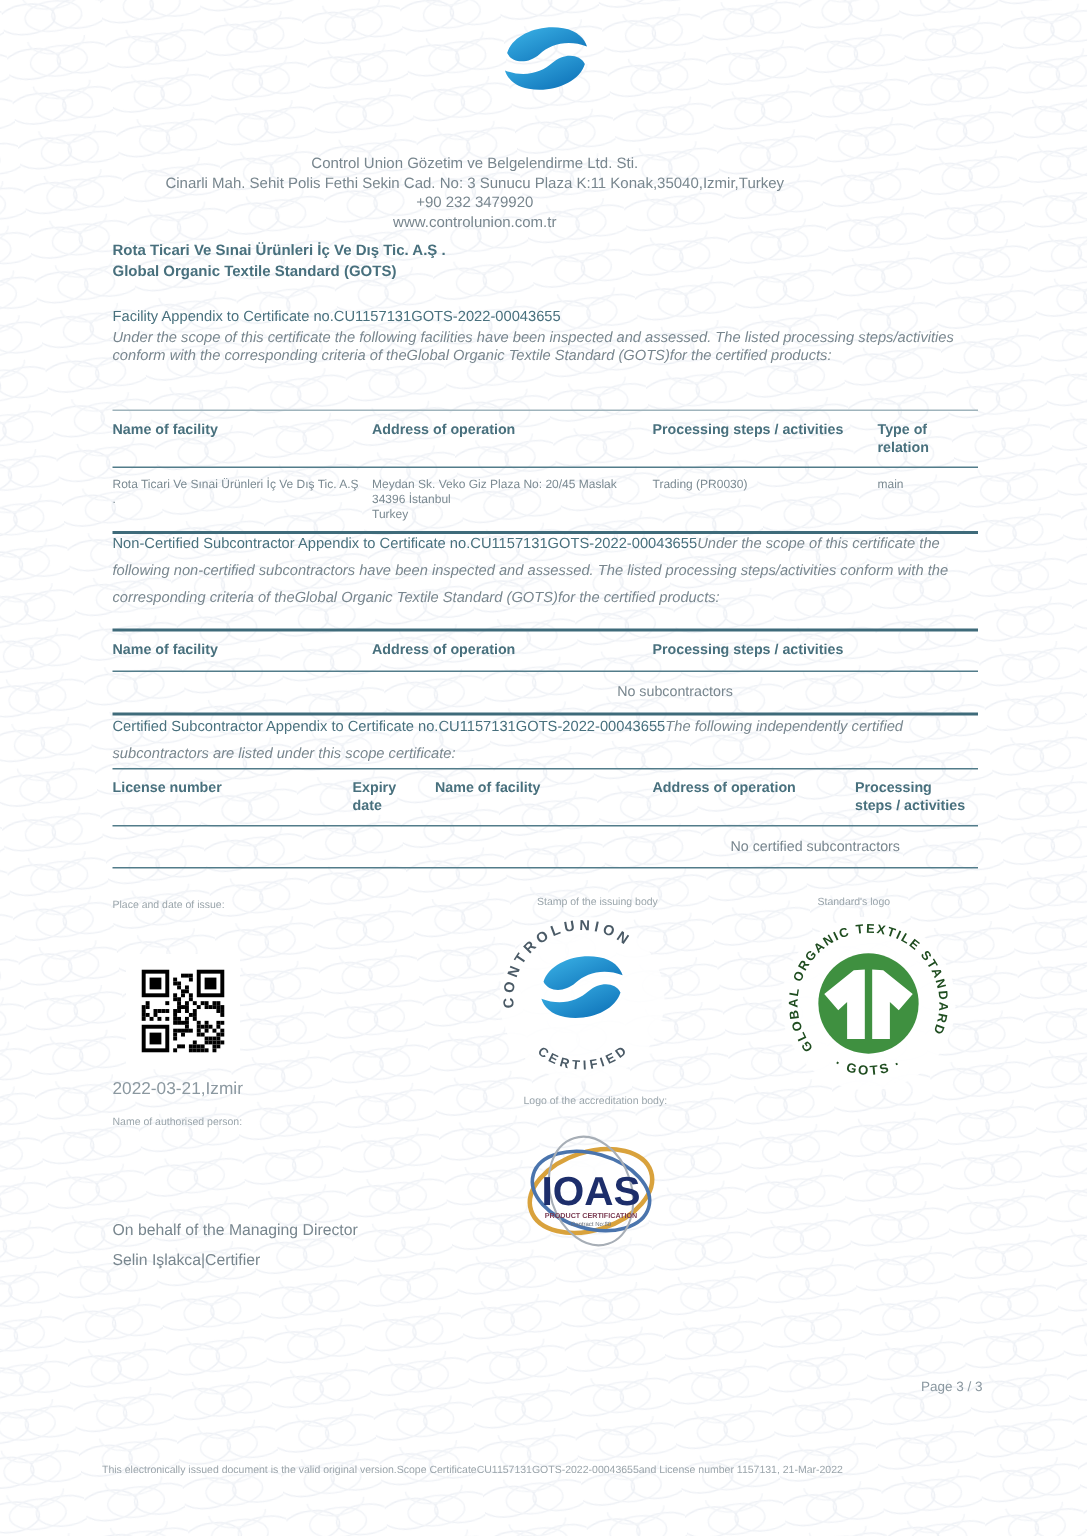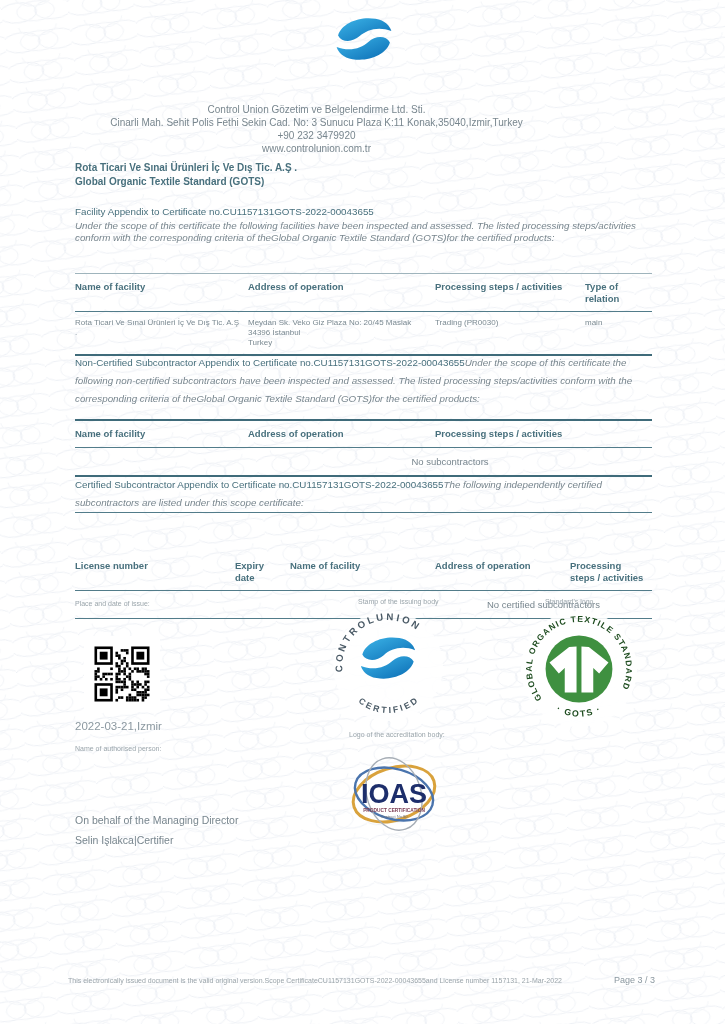--- a/index.html
+++ b/index.html
@@ -16,21 +16,21 @@
   .para { width:578px; }
   .para .sec-heading, .para .sec-body { display:inline; }
 
   .tbl { left:75px; width:577px; }
   .rule { height:0; border-top:1px solid #9fb4bc; }
   .rule.mid { border-top:1px solid #527c8a; }
   .rule.heavy { border-top:2px solid #3f6b7a; }
   .grid { display:grid; }
   .g4 { grid-template-columns:173px 187px 150px 67px; }
   .g3 { grid-template-columns:173px 187px 217px; }
-  .g5 { grid-template-columns:160px 55px 145px 135px 82px;margin-top:40px; }
+  .g5 { grid-template-columns:160px 55px 145px 135px 82px; }
   .th { font-weight:bold; font-size:9.5px; line-height:11.5px; color:#48707d; padding:7px 6px 7px 0; }
   .td { font-size:8px; line-height:10px; color:#7b8a92; padding:6px 8px 6px 0; white-space:pre-line; }
   .empty-cell { font-size:9.5px; color:#78868e; padding:8px 0;text-align:center; }
 
   .small-label { font-size:7px; color:#9aa5ab; }
   .date-line { font-size:11.5px; color:#8b98a0; }
   .sig-line { font-size:10.5px; line-height:20px; color:#78868e;margin-top:44px; }
 
   .footer-text { font-size:7px; color:#9aa4aa; }
   .footer-page { font-size:9px; color:#8b98a0; }
@@ -318,15 +318,15 @@
     <ellipse cx="56" cy="48" rx="42" ry="26" fill="#ffffff" fill-opacity="0.85" transform="rotate(-18 56 48)"></ellipse>
     <ellipse cx="56" cy="48" rx="42" ry="26" fill="none" stroke="#d9a23c" stroke-width="3" transform="rotate(-18 56 48)"></ellipse>
     <ellipse cx="56" cy="48" rx="40" ry="25" fill="none" stroke="#4a74ad" stroke-width="2.4" transform="rotate(16 56 48)"></ellipse>
     <ellipse cx="56" cy="48" rx="37" ry="27" fill="none" stroke="#a7aeb6" stroke-width="1.4" transform="rotate(72 56 48)"></ellipse>
     <text x="56" y="57" text-anchor="middle" font-size="27" font-weight="bold" fill="#1d2e6b">IOAS</text>
     <text x="56" y="66" text-anchor="middle" font-size="4.8" font-weight="bold" fill="#7a3b52">PRODUCT CERTIFICATION</text>
     <text x="56" y="71.5" text-anchor="middle" font-size="4" fill="#6a6f78">Contract No:80</text>
   </svg>
 
   <div class="layer footer-text" style="left:68px; top:977px;">This electronically issued document is the valid original version.Scope CertificateCU1157131GOTS-2022-00043655and License number 1157131, 21-Mar-2022</div>
-  <div class="layer footer-page" style="right:70px; top:975px; position:absolute;padding-left:20px;">Page 3 / 3</div>
+  <div class="layer footer-page" style="right:70px; top:919px; position:absolute;padding-left:20px;">Page 3 / 3</div>
 
 </div>
 
 </body></html>

